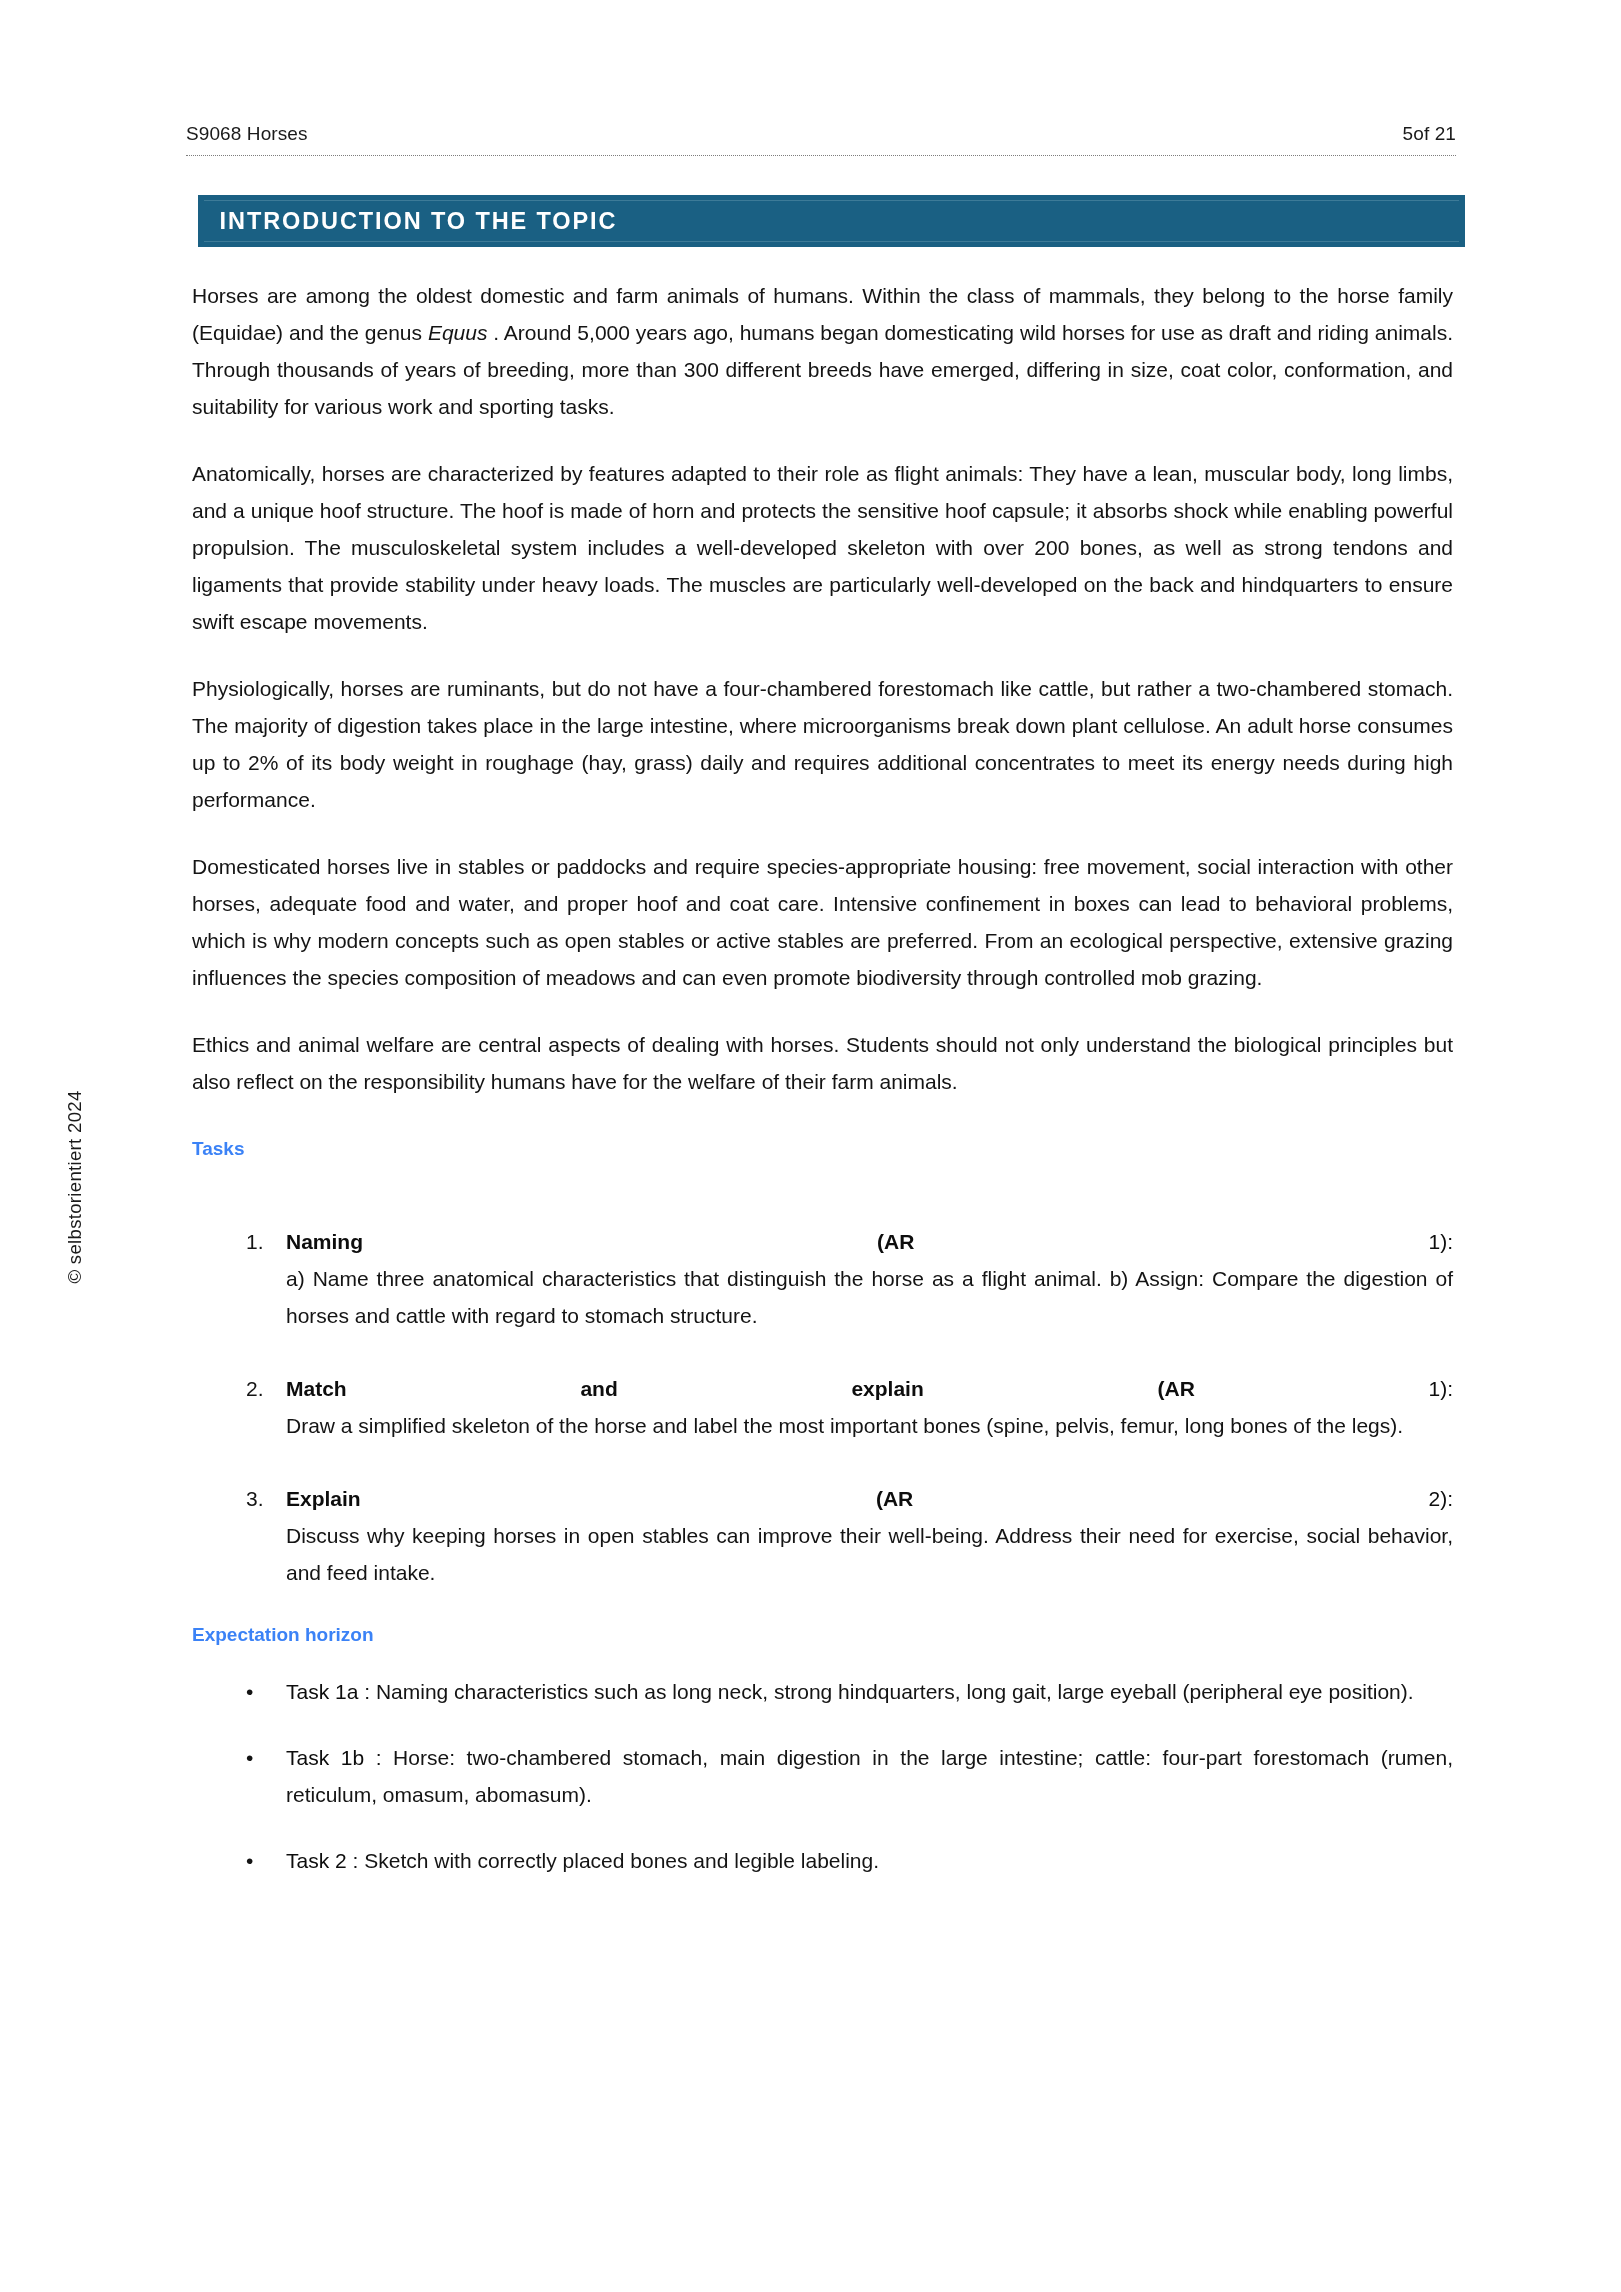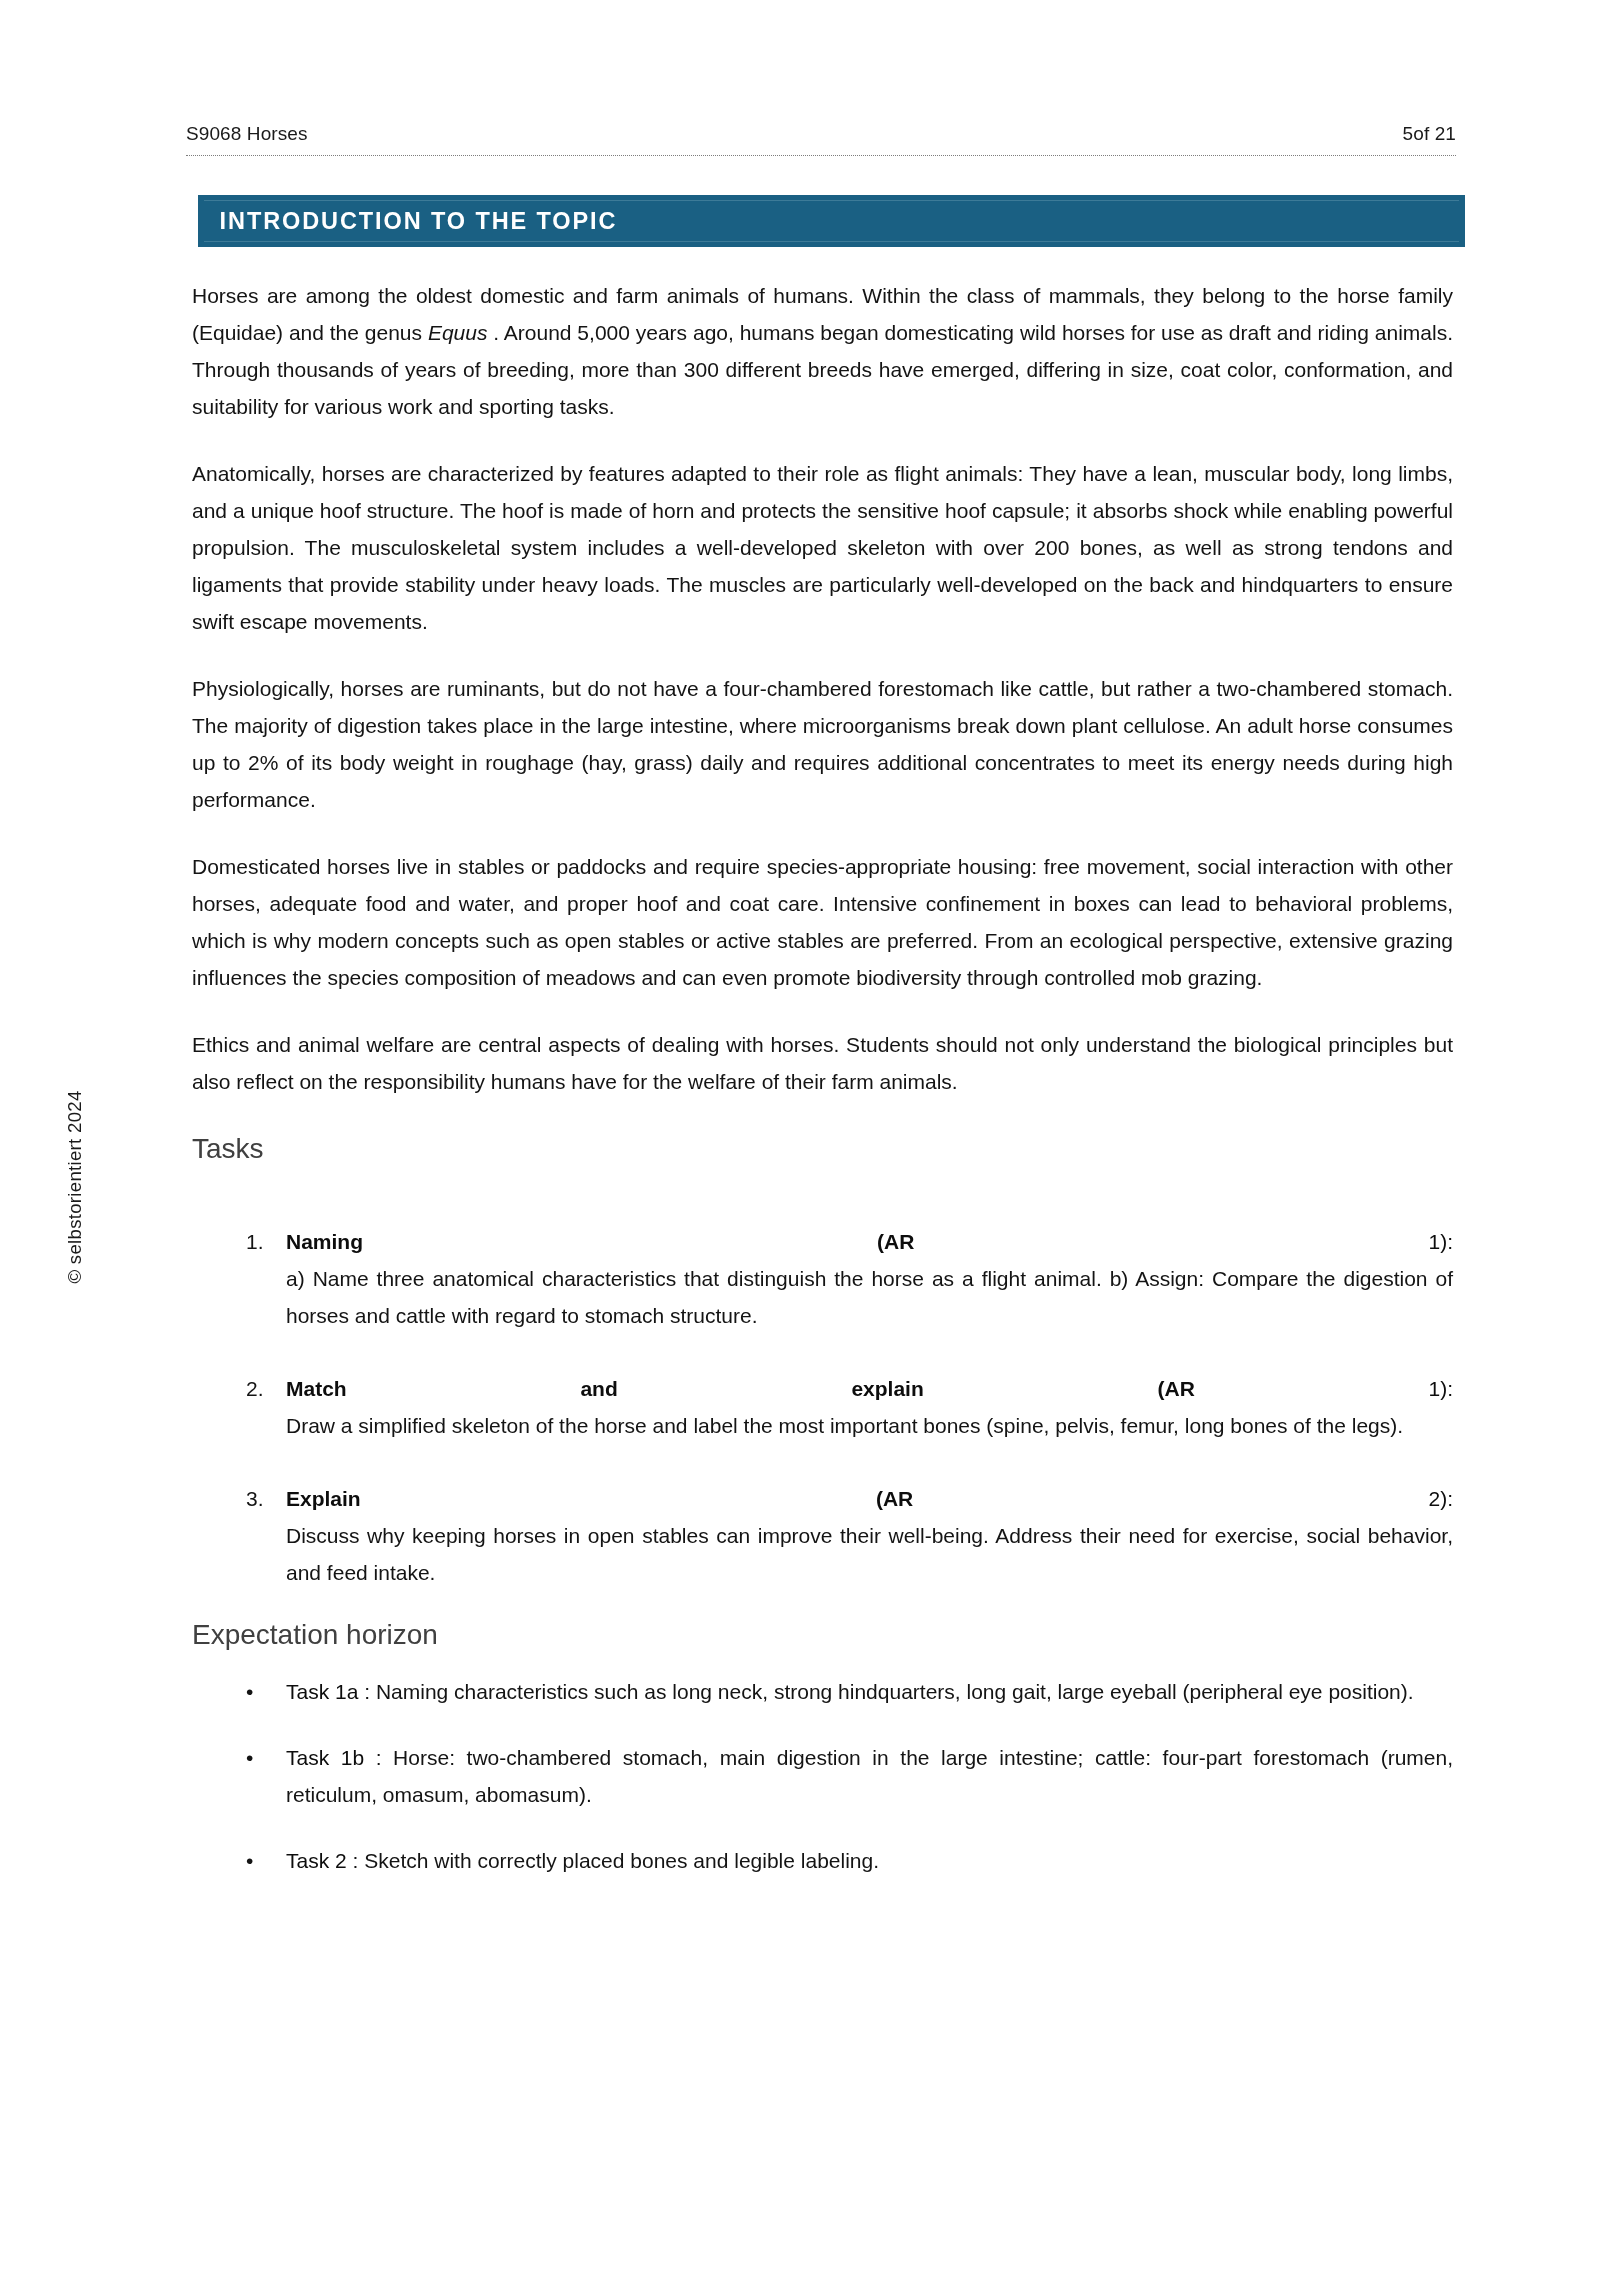--- a/index.html
+++ b/index.html
@@ -112,24 +112,24 @@
     text-justify: inter-word;
     color: #141414;
     hyphens: none;
   }
   p.body-par:last-child { margin-bottom: 0; }
 
   .it { font-style: italic; }
 
   h3.sub-head {
     margin: 0 0 5.9px 0;
-    font-size: 28px;
-    line-height: 37px;
-    font-weight: normal;
-    color: #404040;
+    font-size: 19px;
+    line-height: 37px;
+    font-weight: bold;
+    color: #3b82f6;
   }
 
   
   ol.task-list {
     margin: 0;
     padding: 0 0 0 94px;
     list-style: none;
     counter-reset: tasknum;
   }
   ol.task-list > li {

